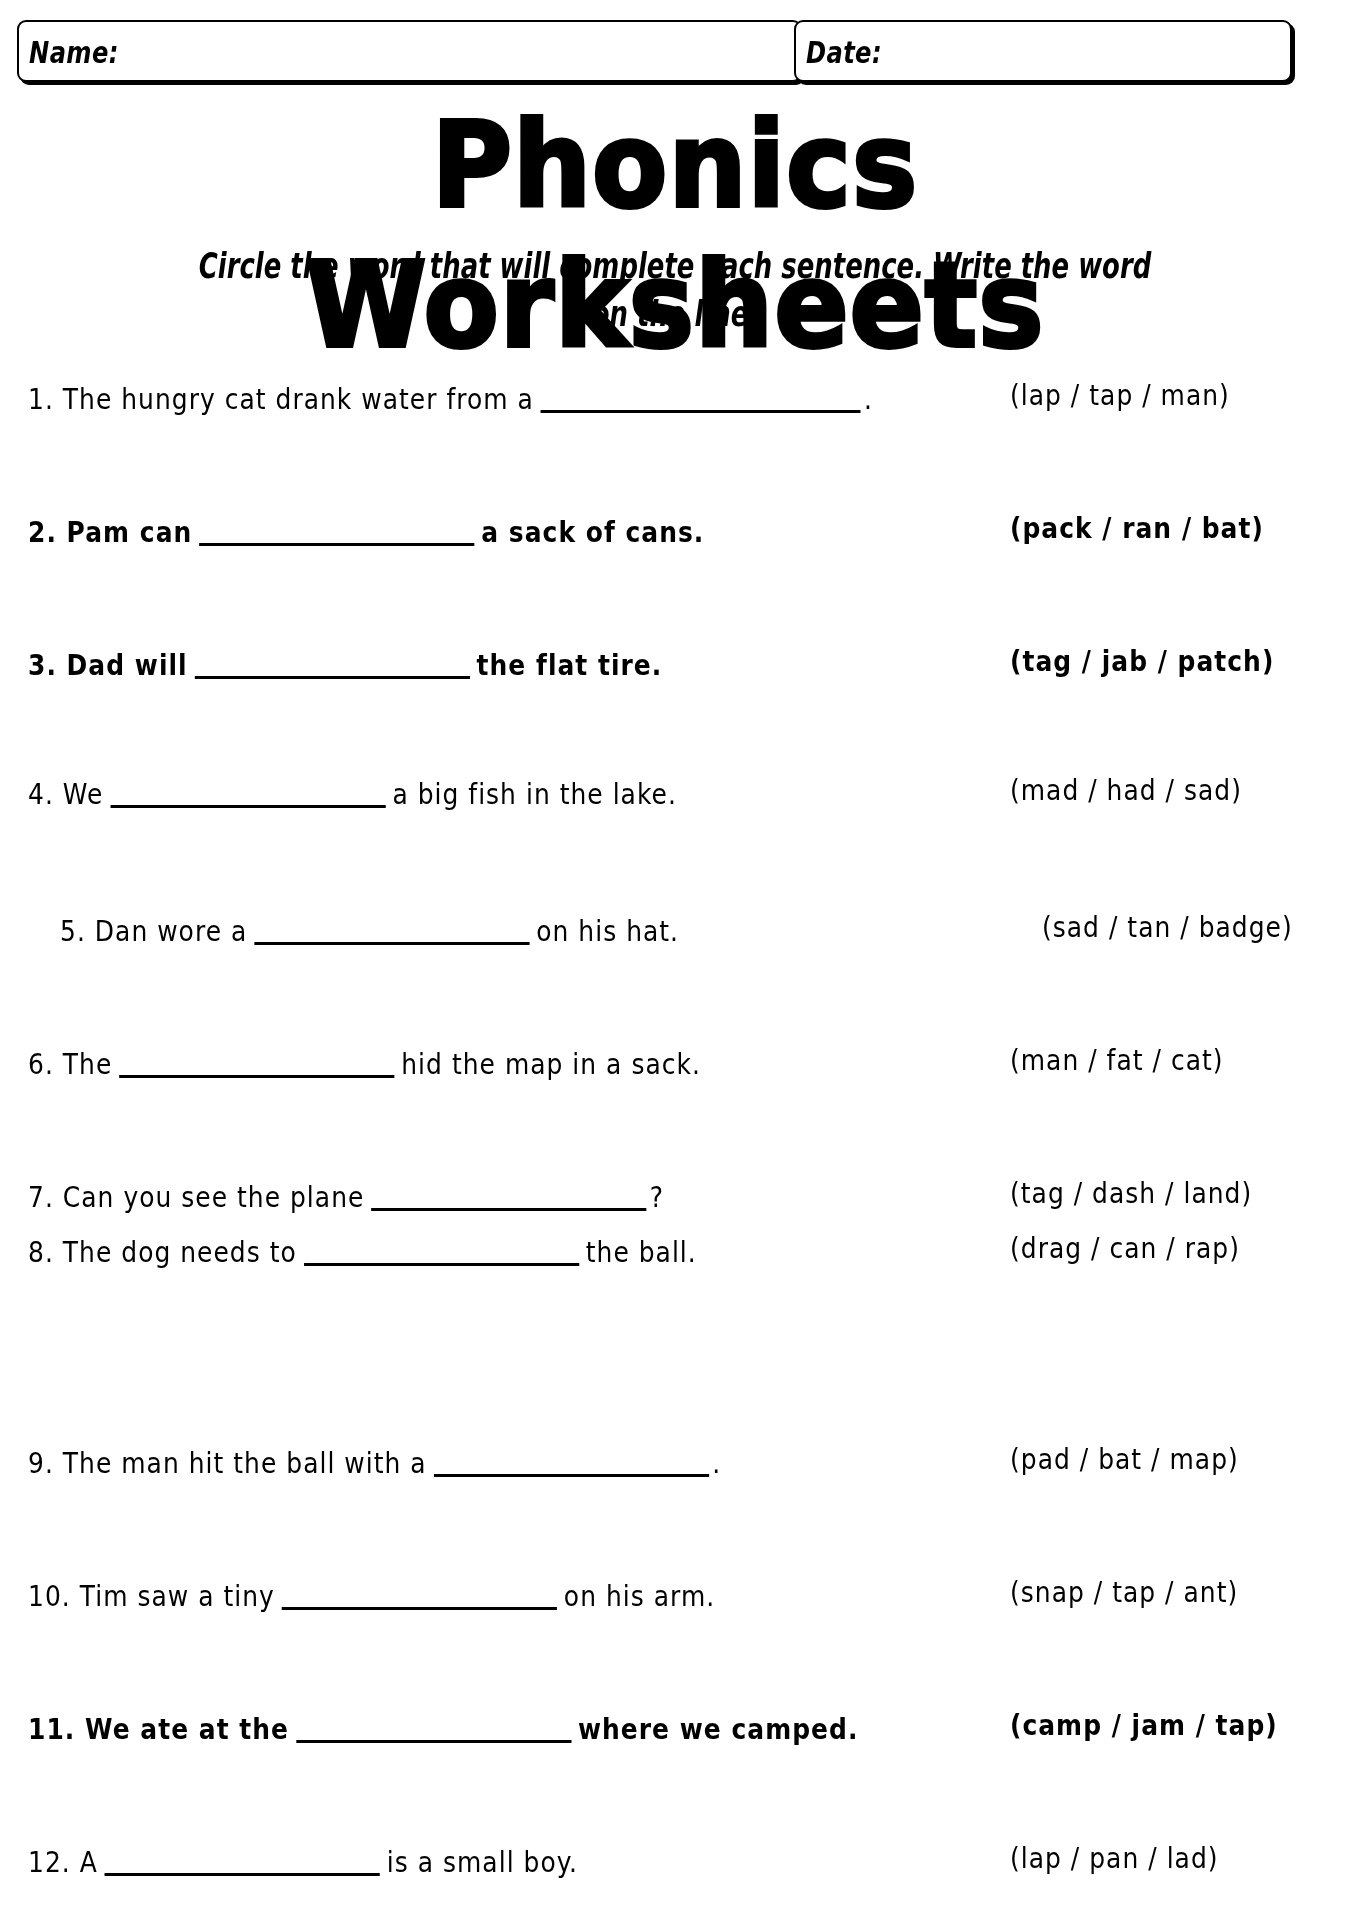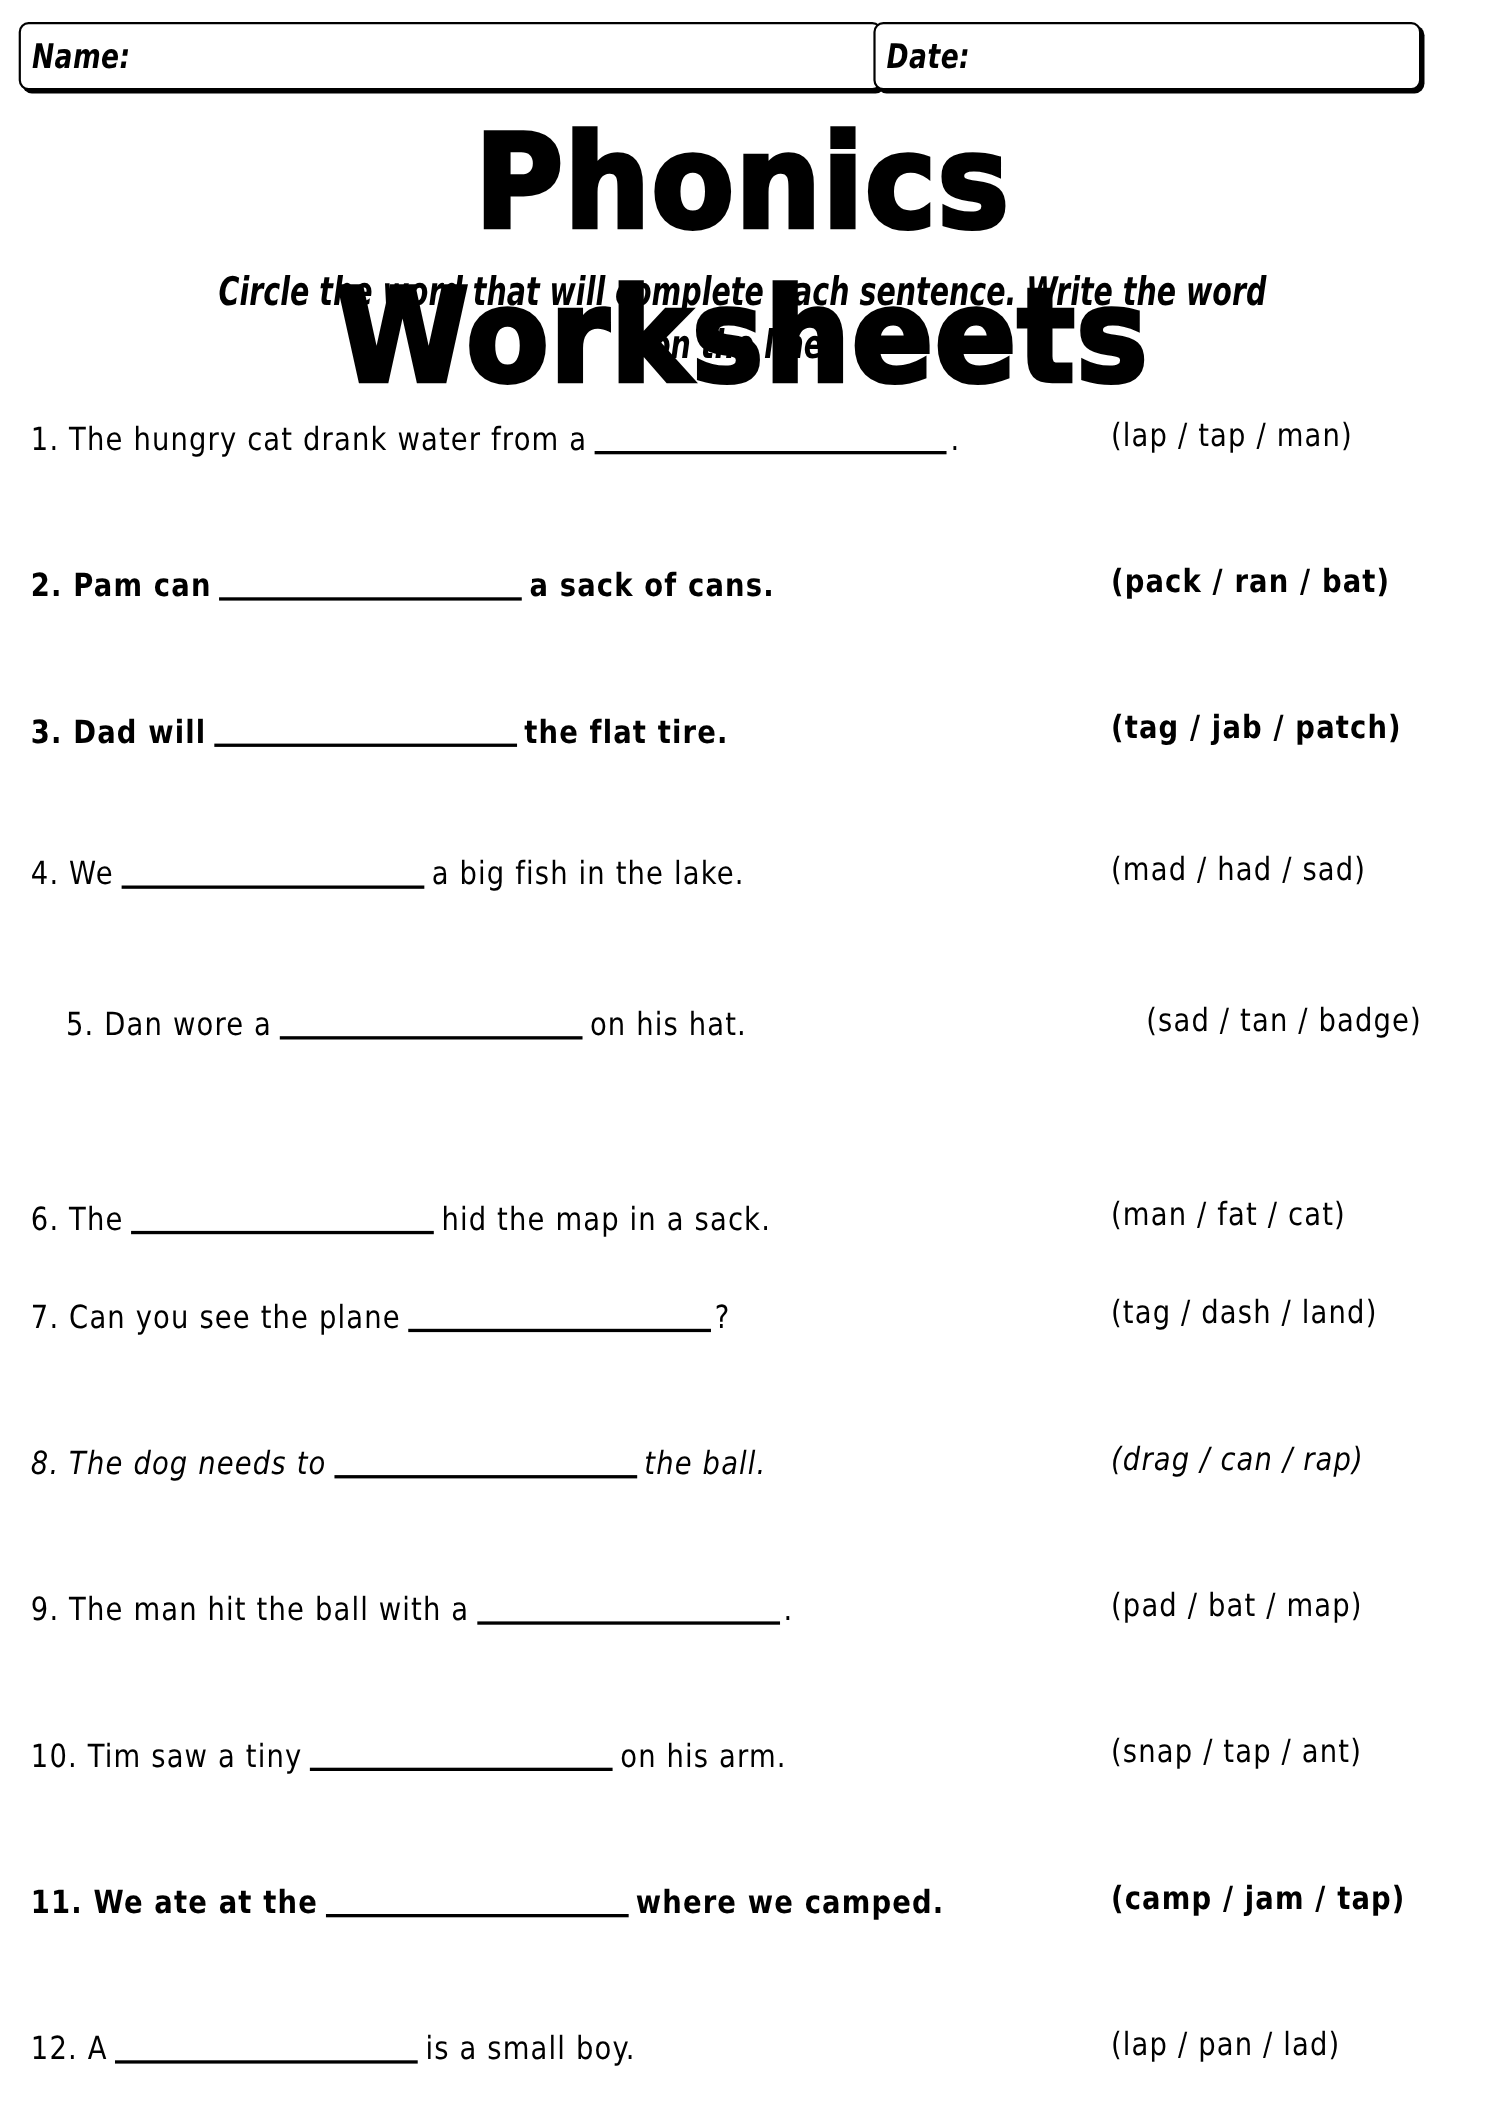--- a/index.html
+++ b/index.html
@@ -82,31 +82,31 @@
   <div class="row" style="top: 765px;">
     <span class="sentence"><span class="num">4.</span> <span class="before">We</span><span class="blank" style="width: 320px;"></span><span class="after">a big fish in the lake.</span></span>
     <span class="choices">(mad / had / sad)</span>
   </div>
 
   <div class="row" style="top: 902px; margin-left: 32px;">
     <span class="sentence"><span class="num">5.</span> <span class="before">Dan wore a</span><span class="blank" style="width: 320px;"></span><span class="after">on his hat.</span></span>
     <span class="choices">(sad / tan / badge)</span>
   </div>
 
-  <div class="row" style="top: 1035px; margin-top: 44px;">
+  <div class="row" style="top: 1035px;">
     <span class="sentence"><span class="num">6.</span> <span class="before">The</span><span class="blank" style="width: 320px;"></span><span class="after">hid the map in a sack.</span></span>
     <span class="choices">(man / fat / cat)</span>
   </div>
 
   <div class="row" style="top: 1168px;">
     <span class="sentence"><span class="num">7.</span> <span class="before">Can you see the plane</span><span class="blank" style="width: 320px;"></span><span class="after" style="margin-left: -4px;">?</span></span>
     <span class="choices">(tag / dash / land)</span>
   </div>
 
-  <div class="row" style="top: 1301px; font-style: italic;">
+  <div class="row" style="top: 1223px;">
     <span class="sentence"><span class="num">8.</span> <span class="before">The dog needs to</span><span class="blank" style="width: 320px;"></span><span class="after">the ball.</span></span>
     <span class="choices">(drag / can / rap)</span>
   </div>
 
   <div class="row" style="top: 1434px;">
     <span class="sentence"><span class="num">9.</span> <span class="before">The man hit the ball with a</span><span class="blank" style="width: 320px;"></span><span class="after" style="margin-left: -4px;">.</span></span>
     <span class="choices">(pad / bat / map)</span>
   </div>
 
   <div class="row" style="top: 1567px;">

